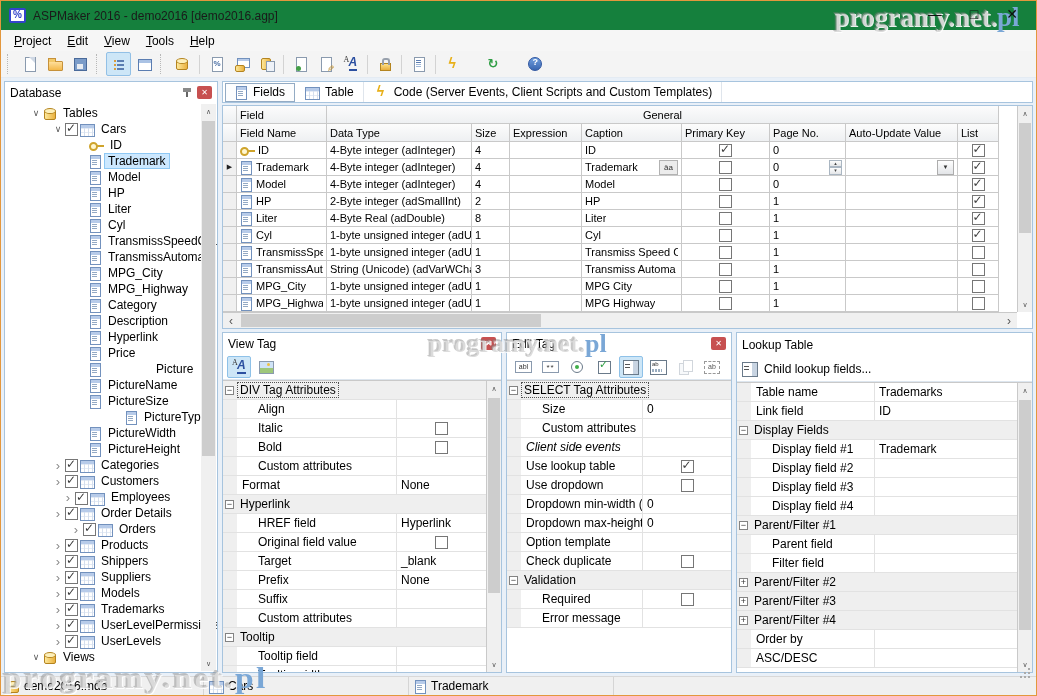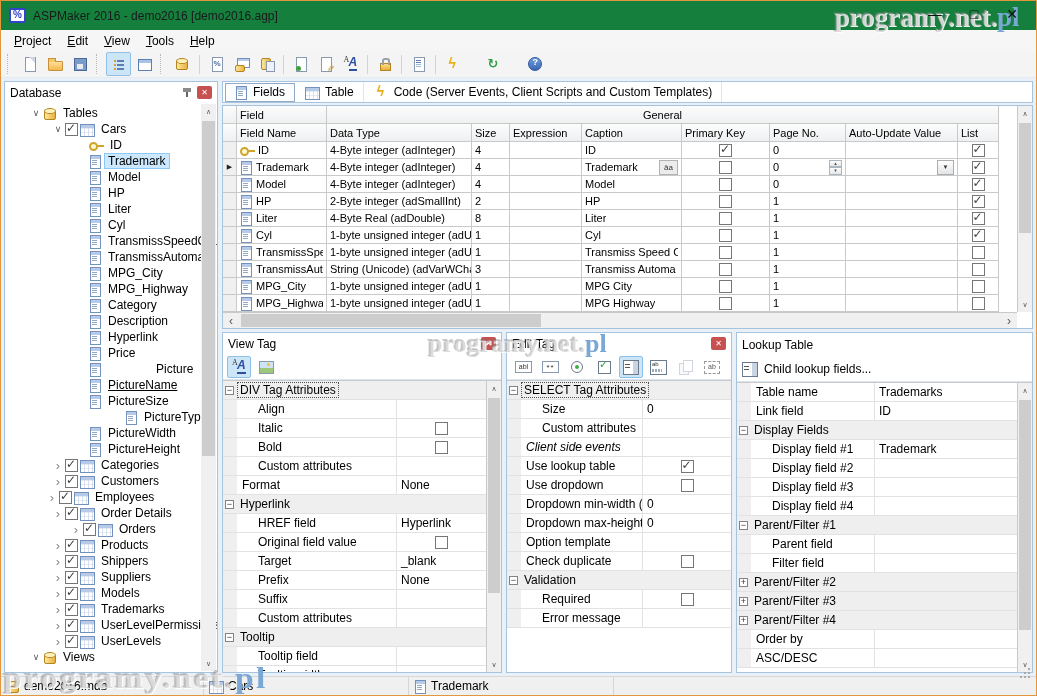--- a/index.html
+++ b/index.html
@@ -324,21 +324,21 @@
             <span class="lbl">Hyperlink</span>
           </div>
           <div class="trow" style="padding-left: 84px;">
             <span class="ic ic-field"></span>
             <span class="lbl">Price</span>
           </div>
           <div class="trow" style="padding-left: 84px; gap: 48px;">
             <span class="ic ic-field"></span>
             <span class="lbl">Picture</span>
           </div>
-          <div class="trow" style="padding-left: 84px; text-decoration: underline;">
+          <div class="trow" style="padding-left: 84px;">
             <span class="ic ic-field"></span>
             <span class="lbl">PictureName</span>
           </div>
           <div class="trow" style="padding-left: 84px;">
             <span class="ic ic-field"></span>
             <span class="lbl">PictureSize</span>
           </div>
           <div class="trow" style="padding-left: 120px;">
             <span class="ic ic-field"></span>
             <span class="lbl">PictureType</span>
@@ -356,21 +356,21 @@
             <span class="cbx on"></span>
             <span class="ic ic-table"></span>
             <span class="lbl">Categories</span>
           </div>
           <div class="trow" style="padding-left: 46px;">
             <span class="chev right"></span>
             <span class="cbx on"></span>
             <span class="ic ic-table"></span>
             <span class="lbl">Customers</span>
           </div>
-          <div class="trow" style="padding-left: 40px;">
+          <div class="trow" style="padding-left: 56px; align-items: flex-end;">
             <span class="chev right"></span>
             <span class="cbx on"></span>
             <span class="ic ic-table"></span>
             <span class="lbl">Employees</span>
           </div>
           <div class="trow" style="padding-left: 46px;">
             <span class="chev right"></span>
             <span class="cbx on"></span>
             <span class="ic ic-table"></span>
             <span class="lbl">Order Details</span>

